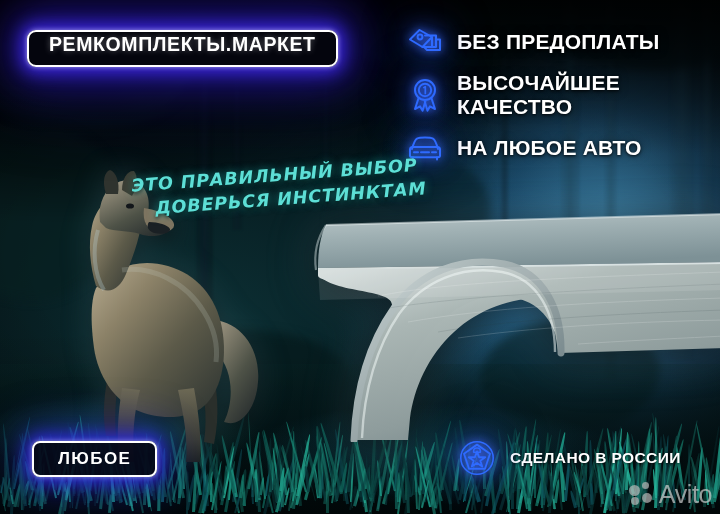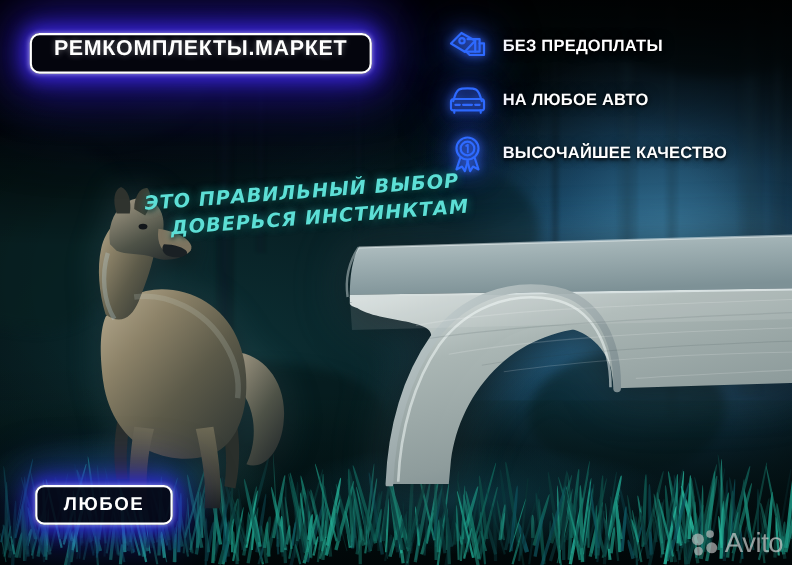--- a/index.html
+++ b/index.html
@@ -79,21 +79,21 @@
   
   .features{position:absolute;left:404px;top:22px;width:312px;}
   .feature{display:flex;align-items:center;gap:11px;margin-bottom:9px;}
   .feature:nth-child(3){margin-bottom:13px;}
   .feat-icon{
     flex:0 0 auto;width:42px;height:40px;display:flex;align-items:center;justify-content:center;
     filter:drop-shadow(0 0 4px rgba(60,110,255,.95)) drop-shadow(0 0 11px rgba(40,80,230,.75)) drop-shadow(0 0 22px rgba(30,60,200,.5));
   }
   .feat-icon svg{display:block;overflow:visible;}
   .feat-label{
-    color:#fff;font-size:15px;font-weight:700;letter-spacing:.2px;line-height:1.14;
+    color:#fff;font-size:21px;font-weight:700;letter-spacing:.2px;line-height:1.14;
     text-shadow:0 1px 3px rgba(0,0,0,.85),0 0 10px rgba(0,0,0,.6);
     white-space:pre-line;
   }
 
   
   .slogan{
     position:absolute;left:132px;top:163px;
     transform:rotate(-4.2deg);
     color:#5ddfd6;
     font-family:"DejaVu Sans","Liberation Sans",sans-serif;
@@ -809,57 +809,68 @@
           <path d="M18 8.5 L29 8.5 L29 20 L15.5 20"></path>
           <path d="M25 10 L25 20"></path>
           <path d="M29 12.5 L33 12.5 L33 23 L20 23 L16.6 19.6"></path>
         </svg>
       </span>
       <span class="feat-label">БЕЗ ПРЕДОПЛАТЫ</span>
     </div>
 
     <div class="feature">
       <span class="feat-icon">
+        <svg width="32" height="34" viewBox="0 0 32 34" fill="none" stroke="#2f6bff" stroke-width="2" stroke-linecap="round" stroke-linejoin="round">
+          <circle cx="16" cy="12" r="10"></circle>
+          <circle cx="16" cy="12" r="6.2"></circle>
+          <path d="M14.8 9.6 L16.3 8.6 L16.3 15.4" stroke-width="1.7"></path>
+          <path d="M9.5 20.4 L6 31 L11 28.4 L13.6 32.6 L16.4 23.4"></path>
+          <path d="M22.5 20.4 L26 31 L21 28.4 L18.4 32.6 L15.8 23.4"></path>
+        </svg>
+      </span>
+      <span class="feat-label">ВЫСОЧАЙШЕЕ КАЧЕСТВО</span>
+    </div>
+
+    <div class="feature">
+      <span class="feat-icon">
         <svg width="36" height="28" viewBox="0 0 36 28" fill="none" stroke="#2f6bff" stroke-width="2" stroke-linecap="round" stroke-linejoin="round">
           <path d="M5 15 C5 15 7.5 6 10 4.6 C13 3 23 3 26 4.6 C28.5 6 31 15 31 15"></path>
           <path d="M3 15.5 C3 13.8 4 13 5.5 13 L30.5 13 C32 13 33 13.8 33 15.5 L33 21.5 C33 22.6 32.2 23.3 31 23.3 L5 23.3 C3.8 23.3 3 22.6 3 21.5 Z"></path>
           <path d="M7 18.3 L11 18.3"></path>
           <path d="M25 18.3 L29 18.3"></path>
           <path d="M14 18.3 L22 18.3"></path>
           <path d="M6 23.3 L6 25.6"></path>
           <path d="M30 23.3 L30 25.6"></path>
         </svg>
       </span>
       <span class="feat-label">НА ЛЮБОЕ АВТО</span>
     </div>
 
-    <div class="feature">
-      <span class="feat-icon">
-        <svg width="32" height="34" viewBox="0 0 32 34" fill="none" stroke="#2f6bff" stroke-width="2" stroke-linecap="round" stroke-linejoin="round">
-          <circle cx="16" cy="12" r="10"></circle>
-          <circle cx="16" cy="12" r="6.2"></circle>
-          <path d="M14.8 9.6 L16.3 8.6 L16.3 15.4" stroke-width="1.7"></path>
-          <path d="M9.5 20.4 L6 31 L11 28.4 L13.6 32.6 L16.4 23.4"></path>
-          <path d="M22.5 20.4 L26 31 L21 28.4 L18.4 32.6 L15.8 23.4"></path>
-        </svg>
-      </span>
-      <span class="feat-label">ВЫСОЧАЙШЕЕ КАЧЕСТВО</span>
-    </div>
-
   </div>
 
   <div class="slogan">
     <span class="l1">ЭТО ПРАВИЛЬНЫЙ ВЫБОР</span>
     <span class="l2">ДОВЕРЬСЯ ИНСТИНКТАМ</span>
   </div>
 
   <div class="arka-badge">
     <span>ЛЮБОЕ</span>
   </div>
 
+  <div class="made">
+    <span class="made-icon">
+      <svg width="36" height="36" viewBox="0 0 36 36" fill="none" stroke="#2f6bff" stroke-width="1.9" stroke-linecap="round" stroke-linejoin="round">
+        <circle cx="18" cy="18" r="16.2" stroke-width="1.6"></circle>
+        <path d="M18 4.6 L31 13.8 L26 28.8 L10 28.8 L5 13.8 Z"></path>
+        <path d="M18 11.5 L20.1 17.2 L26.2 17.2 L21.3 20.8 L23.2 26.5 L18 23 L12.8 26.5 L14.7 20.8 L9.8 17.2 L15.9 17.2 Z"></path>
+        <path d="M14.6 11.2 C14.6 9.2 16 8 18 8 C20 8 21.4 9.2 21.4 11.2 L21.4 12.2 L14.6 12.2 Z" stroke-width="1.5"></path>
+      </svg>
+    </span>
+    <span class="made-label">СДЕЛАНО В РОССИИ</span>
+  </div>
 
   <div class="avito">
     <span class="avito-dots">
       <i style="left:0;top:3px;width:11px;height:11px;"></i>
       <i style="left:13px;top:0;width:7px;height:7px;"></i>
       <i style="left:2px;top:15px;width:8px;height:8px;"></i>
       <i style="left:13px;top:11px;width:10px;height:10px;"></i>
     </span>
     <span class="avito-word">Avito</span>
   </div>

